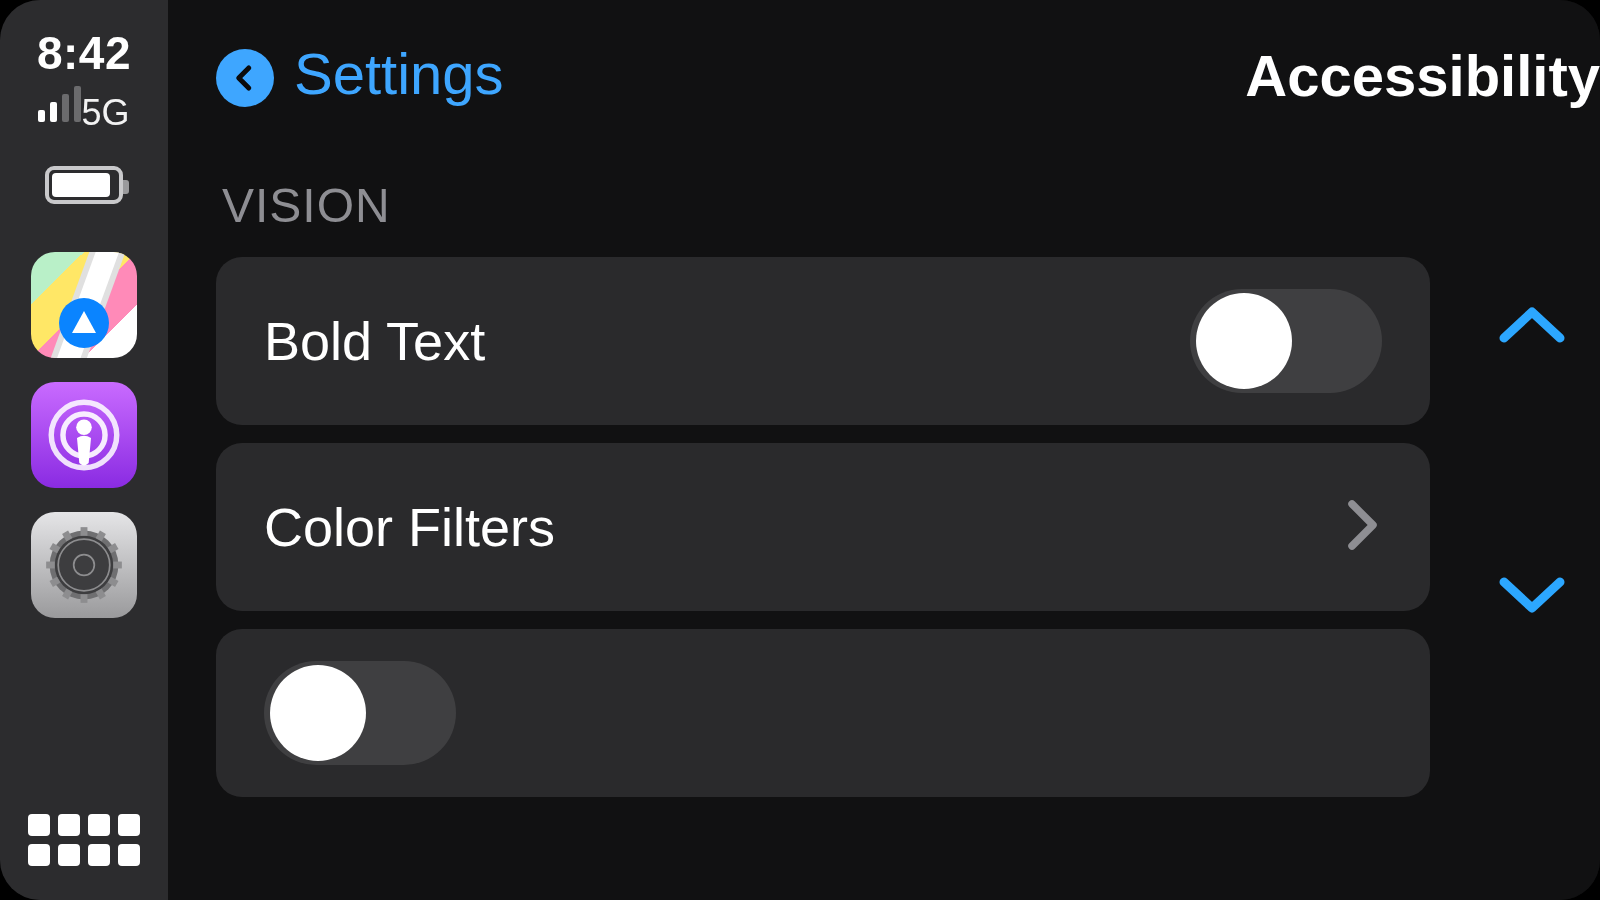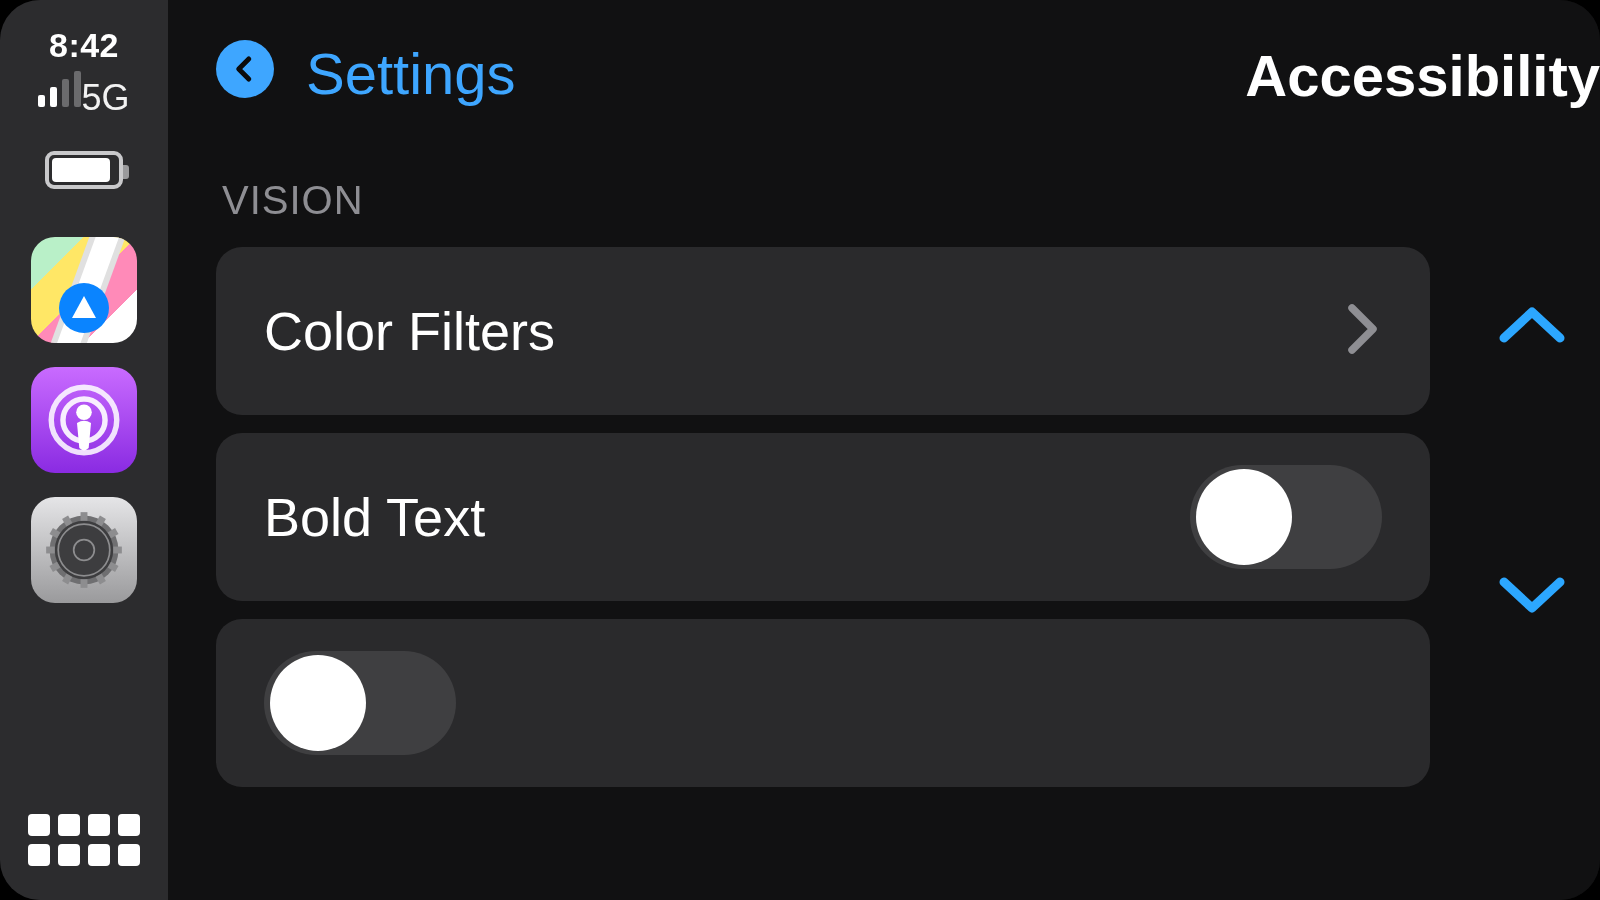--- a/index.html
+++ b/index.html
@@ -4,21 +4,21 @@
 <style>
   * { box-sizing: border-box; margin: 0; padding: 0; }
   html, body { width: 1600px; height: 900px; overflow: hidden; font-family: -apple-system, "Helvetica Neue", Helvetica, Arial, sans-serif; background: #000; }
   .screen {
     width: 1600px; height: 900px; background: #0f0f10; position: relative; display: flex; border-radius: 40px; overflow: hidden;
   }
   
   .sidebar {
     width: 168px; height: 100%; background: #2c2c2e; display: flex; flex-direction: column; align-items: center; padding-top: 18px; gap: 18px;
   }
-  .clock { color: #fff; font-size: 34px; font-weight: 600; letter-spacing: 0.5px; margin-top: 8px; }
+  .clock { color: #fff; font-size: 46px; font-weight: 600; letter-spacing: 0.5px; margin-top: 8px; }
   .net-row { display: flex; align-items: flex-start; margin-top: -6px;}
   .bars { display: flex; align-items: flex-end; gap: 5px; height: 30px; }
   .bar { width: 7px; background: #fff; border-radius: 2px; }
   .bar.b1 { height: 12px; }
   .bar.b2 { height: 20px; }
   .bar.b3 { height: 28px; background: #6b6b6d; }
   .bar.b4 { height: 36px; background: #6b6b6d; }
   .net-label { color: #f2f2f2; font-size: 36px; font-weight: 500; }
   .battery { position: relative; width: 78px; height: 38px; border: 4px solid #c9c9cb; border-radius: 9px; margin-top: 14px;}
   .battery::after { content: ""; position: absolute; right: -10px; top: 10px; width: 6px; height: 14px; background: #9a9a9c; border-radius: 0 3px 3px 0; }
@@ -35,28 +35,28 @@
   .podcasts svg { width: 78px; height: 78px; }
   
   .settings-icon { background: linear-gradient(180deg,#e5e5e7,#9a9a9c); display:flex; align-items:center; justify-content:center;}
   .settings-icon svg { width: 86px; height: 86px; }
   .dock-btn { margin-top: auto; margin-bottom: 34px; display: grid; grid-template-columns: repeat(4, 22px); grid-auto-rows: 22px; gap: 8px; }
   .dock-btn .sq { width:22px; height:22px; background:#fff; border-radius:4px; }
 
   
   .main { flex:1; position: relative; background:#111112; }
   .header { height: 150px; position: relative; display:flex; align-items:center; }
-  .back { position:absolute; left:48px; top:40px; display:flex; align-items:flex-start; gap:32px; color:#3ea6ff; }
+  .back { position:absolute; left:48px; top:40px; display:flex; align-items:flex-end; gap:20px; color:#3ea6ff; }
   .back .chev { width:58px; height:58px; border-radius:50%; background:#3ea6ff; display:flex; align-items:center; justify-content:center; }
   .back .chev svg { width:30px; height:30px; }
   .back .label { font-size:58px; font-weight:500; }
   .title { position:absolute; left:0; right:0; text-align:right; color:#fff; font-size:58px; font-weight:700; top:42px; }
 
   .content { position:absolute; left:48px; right:170px; top:160px; }
-  .section-header { color:#8e8e93; font-size:40px; font-weight:500; letter-spacing:1px; margin: 18px 0 24px 6px; }
+  .section-header { color:#8e8e93; font-size:48px; font-weight:500; letter-spacing:1px; margin: 18px 0 24px 6px; }
   .row { background:#2a2a2c; border-radius:26px; height:168px; display:flex; align-items:center; padding:0 48px; margin-bottom:18px; justify-content:space-between; }
   .row .label { color:#fff; font-size:54px; font-weight:500; }
   .chevron-right svg { width:36px; height:54px; }
   .chevron-right { color:#8e8e93; }
   .toggle { width:192px; height:104px; border-radius:60px; background:#3f3f41; position:relative; }
   .toggle .knob { position:absolute; left:6px; top:4px; width:96px; height:96px; border-radius:50%; background:#fff; }
 
   
   .scroll-controls { position:absolute; right:32px; top:300px; display:flex; flex-direction:column; gap:220px; }
   .scroll-controls .ctrl { color:#2ca7ff; }
@@ -172,35 +172,35 @@
         </div>
         <span class="label">Settings</span>
       </div>
       <div class="title">Accessibility</div>
     </div>
 
     <div class="content">
       <div class="section-header">VISION</div>
 
       <div class="row">
+        <span class="label">Bold Text</span>
+        <div class="toggle">
+          <div class="knob"></div>
+        </div>
+      </div>
+
+      <div class="row">
         <span class="label">Color Filters</span>
         <span class="chevron-right">
           <svg viewBox="0 0 24 36">
               <path d="M4 4 L18 18 L4 32" fill="none" stroke="#8e8e93" stroke-width="5" stroke-linecap="round" stroke-linejoin="round"></path>
             </svg>
         </span>
       </div>
 
-      <div class="row">
-        <span class="label">Bold Text</span>
-        <div class="toggle">
-          <div class="knob"></div>
-        </div>
-      </div>
-
 
       <div class="row">
         <div class="toggle">
           <div class="knob"></div>
         </div>
       </div>
     </div>
 
     <div class="scroll-controls">
       <div class="ctrl">

